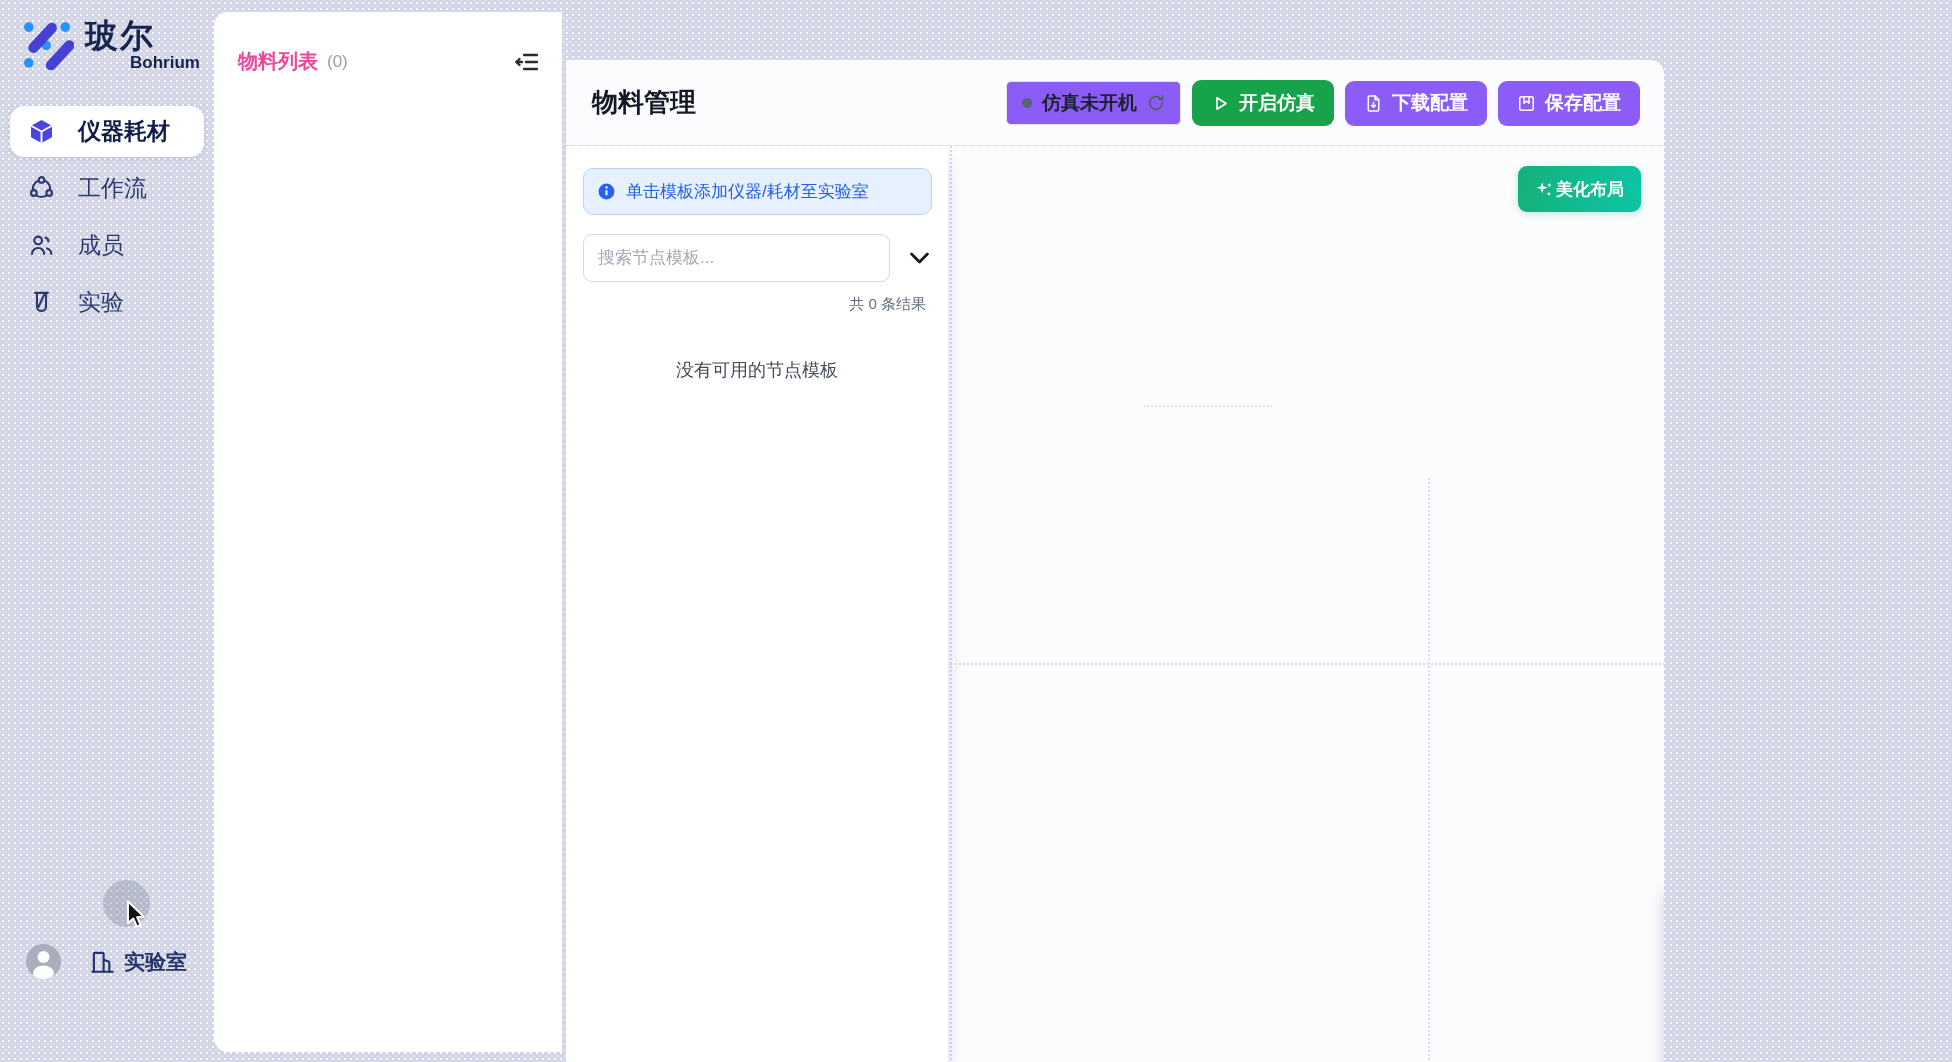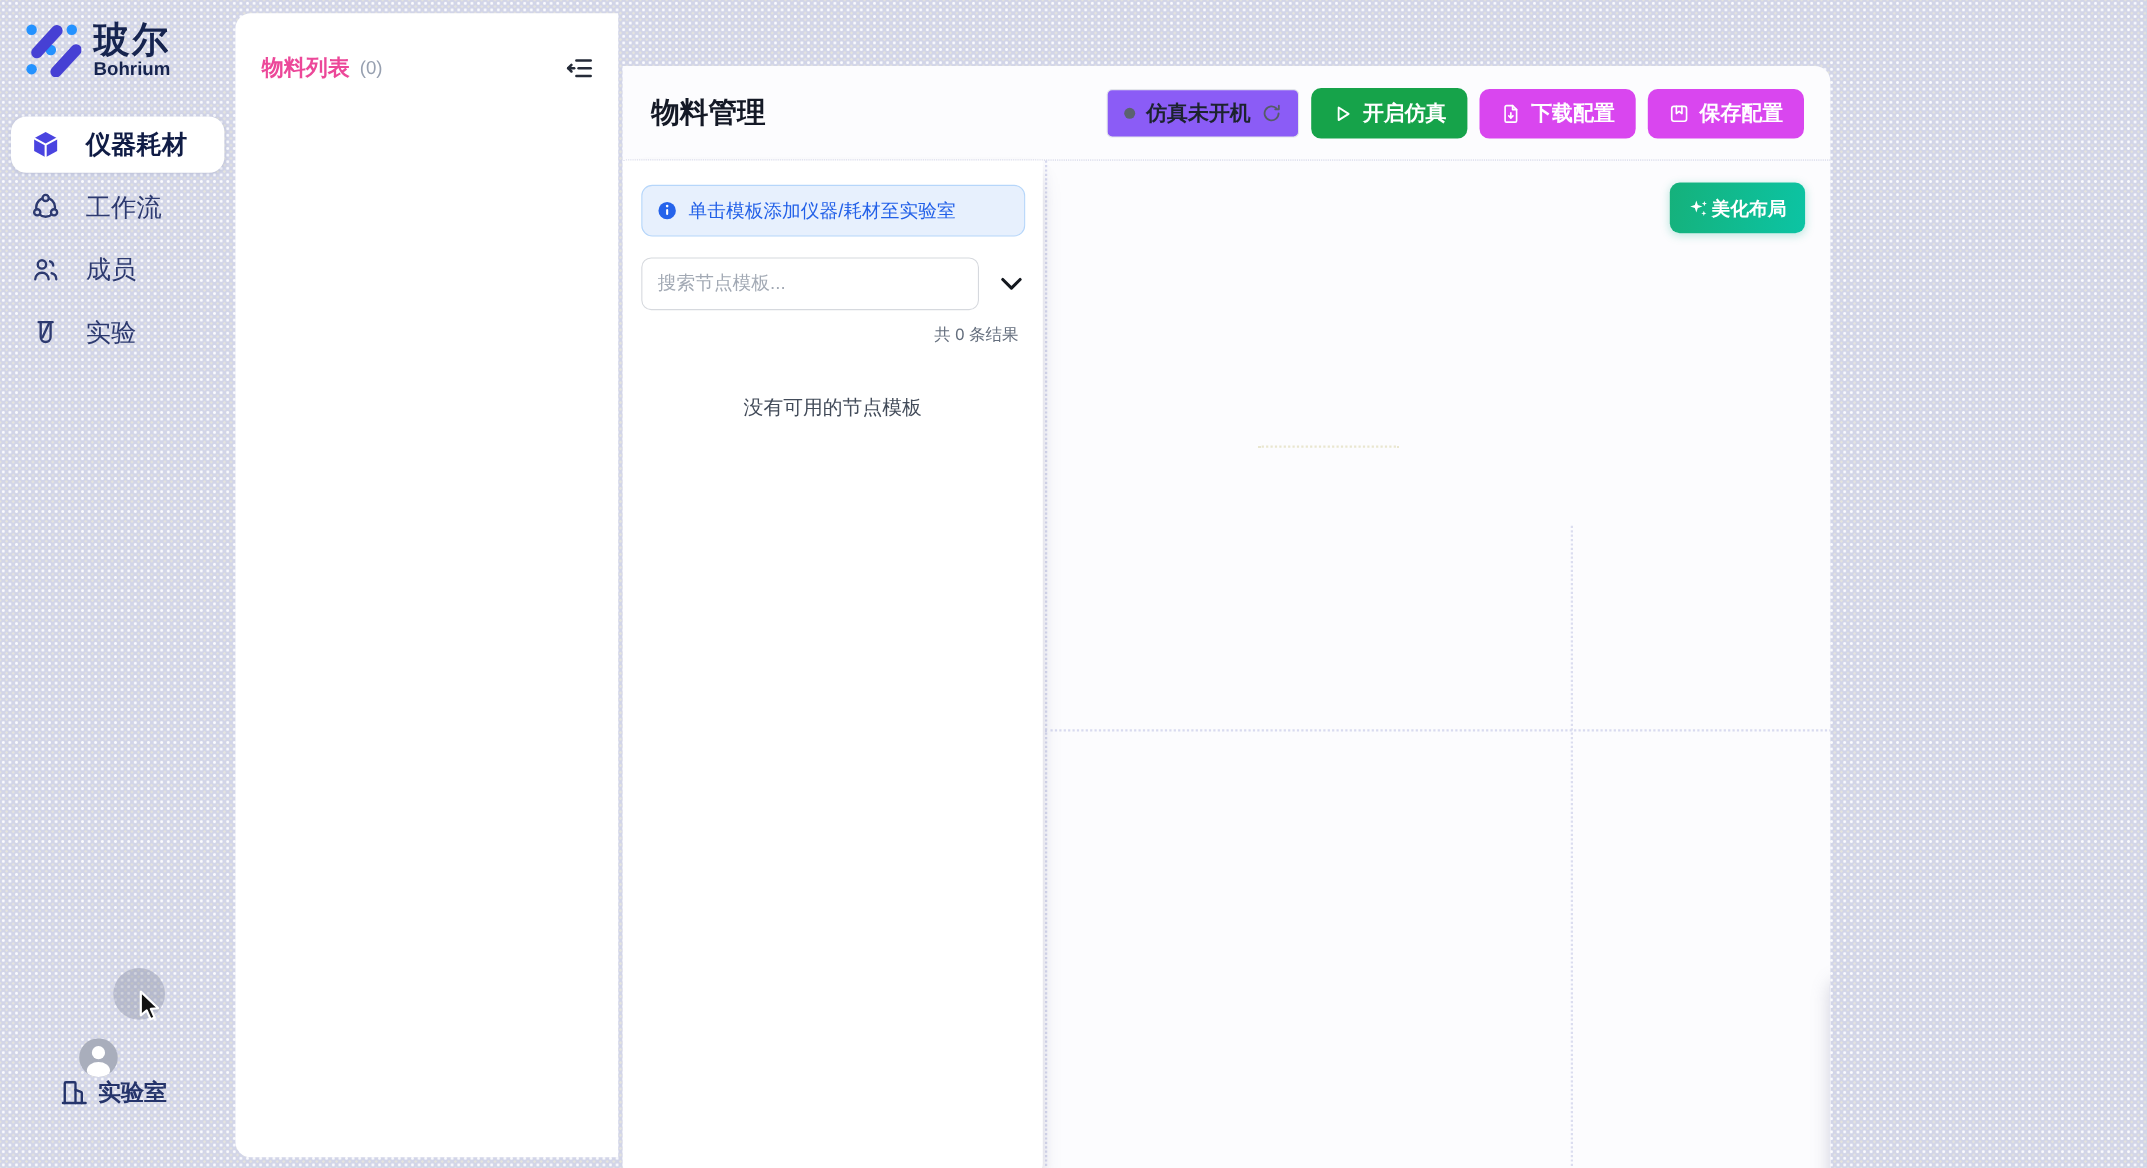--- a/index.html
+++ b/index.html
@@ -10,49 +10,49 @@
       radial-gradient(circle, rgba(255,255,255,.9) 1.1px, transparent 1.4px),
       radial-gradient(circle, rgba(244,240,214,.55) 1px, transparent 1.3px);
     background-size:6px 6px,6px 6px;
     background-position:0 0,3px 3px;}
   
   .sidebar{position:absolute;left:0;top:0;width:214px;height:806px;}
   .logo-row{position:absolute;left:20px;top:16px;display:flex;align-items:flex-start;}
   .logo-mark{width:54px;height:54px;}
   .brand-text{margin-left:11px;padding-top:2px;}
   .brand-cn{font-size:33px;font-weight:700;color:#16244f;line-height:36px;letter-spacing:2px;}
-  .brand-en{font-size:17px;font-weight:700;color:#16244f;line-height:18px;}
+  .brand-en{font-size:17px;font-weight:700;color:#16244f;line-height:18px;margin-left:45px;}
   .nav{position:absolute;left:10px;top:106px;width:194px;}
   .nav-item{height:51px;margin-bottom:6px;border-radius:14px;display:flex;align-items:center;cursor:pointer;}
   .nav-item.active{background:#ffffff;box-shadow:0 1px 4px rgba(45,55,110,.14);}
   .nav-item .nicon{width:27px;height:27px;margin-left:18px;flex:0 0 auto;}
   .nav-item .nlabel{margin-left:23px;font-size:23px;color:#2d3a70;font-weight:500;}
   .nav-item.active .nlabel{color:#101c45;font-weight:700;}
-  .sidebar-footer{position:absolute;left:26px;top:944px;display:flex;align-items:center;flex-direction:column;}
+  .sidebar-footer{position:absolute;left:26px;top:944px;display:flex;align-items:center;}
   .avatar{width:35px;height:35px;border-radius:50%;background:#a9aebc;overflow:hidden;position:relative;}
   .avatar svg{position:absolute;left:0;top:0;}
   .lab-entry{display:flex;align-items:center;margin-left:28px;cursor:pointer;}
   .lab-entry .nlabel{margin-left:9px;font-size:21px;color:#25346b;font-weight:600;}
   
   .material-panel{position:absolute;left:214px;top:12px;width:348px;height:1040px;background:#fff;border-radius:14px 0 0 14px;}
   .material-header{display:flex;align-items:center;padding:36px 22px 0 24px;}
   .material-title{font-size:20px;font-weight:700;color:#ec4899;}
   .material-count{font-size:17px;color:#97a0b0;margin-left:9px;}
   .collapse-btn{margin-left:auto;width:26px;height:24px;display:flex;align-items:center;justify-content:center;cursor:pointer;}
   
   .canvas{position:absolute;left:566px;top:12px;width:1098px;height:1040px;background:#fcfcfe;border-radius:0 14px 14px 0;overflow:hidden;margin-top:48px;}
   .canvas-header{position:absolute;left:0;top:0;width:100%;height:86px;border-bottom:1.5px dotted #cdd0e4;display:flex;align-items:center;box-sizing:border-box;}
   .page-title{font-size:26px;font-weight:700;color:#141926;margin-left:26px;}
   .header-controls{position:absolute;right:24px;top:0;height:86px;display:flex;align-items:center;gap:11px;}
   .status-pill{height:42px;background:#8b5cf6;border:1px solid #e3e5ea;border-radius:5px;display:flex;align-items:center;padding:0 15px;gap:10px;cursor:pointer;}
   .status-dot{width:10px;height:10px;border-radius:50%;background:#5b6270;}
   .status-text{font-size:19px;font-weight:600;color:#1c232e;}
   .btn{height:45px;border:none;border-radius:9px;display:flex;align-items:center;padding:0 19px;gap:9px;color:#fff;font-size:19px;font-weight:600;cursor:pointer;font-family:inherit;}
   .btn-green{background:#16a34a;height:46px;}
-  .btn-blue{background:#d946ef;}
+  .btn-blue{background:#8b5cf6;}
   .btn-beautify{position:absolute;right:23px;top:106px;height:46px;border:none;border-radius:9px;display:flex;align-items:center;padding:0 17px;gap:2px;color:#fff;font-size:17px;font-weight:600;cursor:pointer;font-family:inherit;background:linear-gradient(100deg,#15b17b,#0cc4a4);box-shadow:0 2px 8px rgba(20,170,140,.25);}
   
   .template-panel{position:absolute;left:0;top:86px;width:382px;height:924px;background:#ffffff;border-radius:0 0 12px 12px;
     box-shadow:0 14px 22px -8px rgba(95,95,130,.38), 6px 0 12px -8px rgba(95,95,130,.14);}
   .hint-banner{margin:22px 16px 0 17px;height:47px;border-radius:10px;background:#e7f0fd;border:1px solid #b6d6fa;display:flex;align-items:center;padding:0 13px;gap:10px;box-sizing:border-box;cursor:default;}
   .hint-text{font-size:17px;color:#2260e8;white-space:nowrap;}
   .search-row{margin:19px 16px 0 17px;display:flex;align-items:center;}
   .search-input{width:307px;height:48px;border:1.5px solid #d6d9de;border-radius:9px;padding:0 14px;font-size:17px;color:#333;outline:none;box-sizing:border-box;font-family:inherit;background:#fff;}
   .search-input::placeholder{color:#a2a9b4;}
   .chevron-btn{margin-left:auto;margin-right:2px;cursor:pointer;display:flex;align-items:center;}

